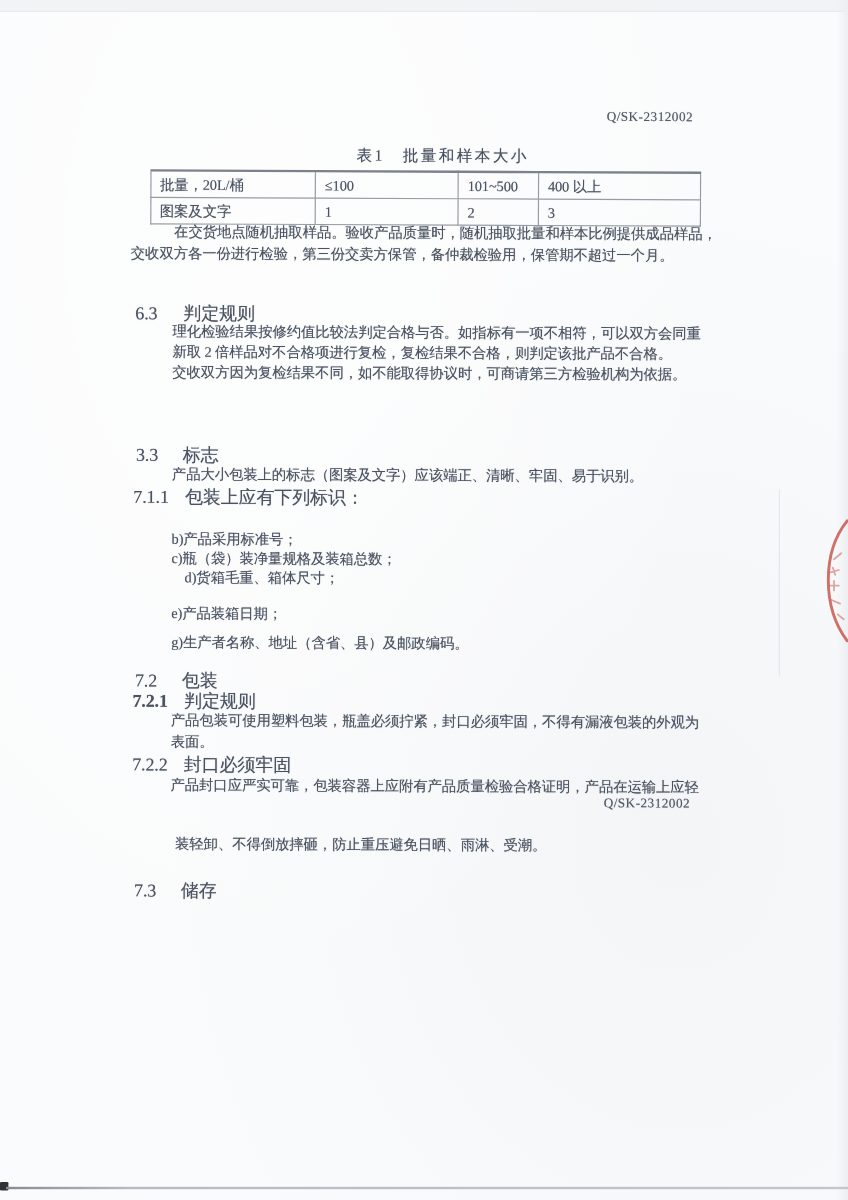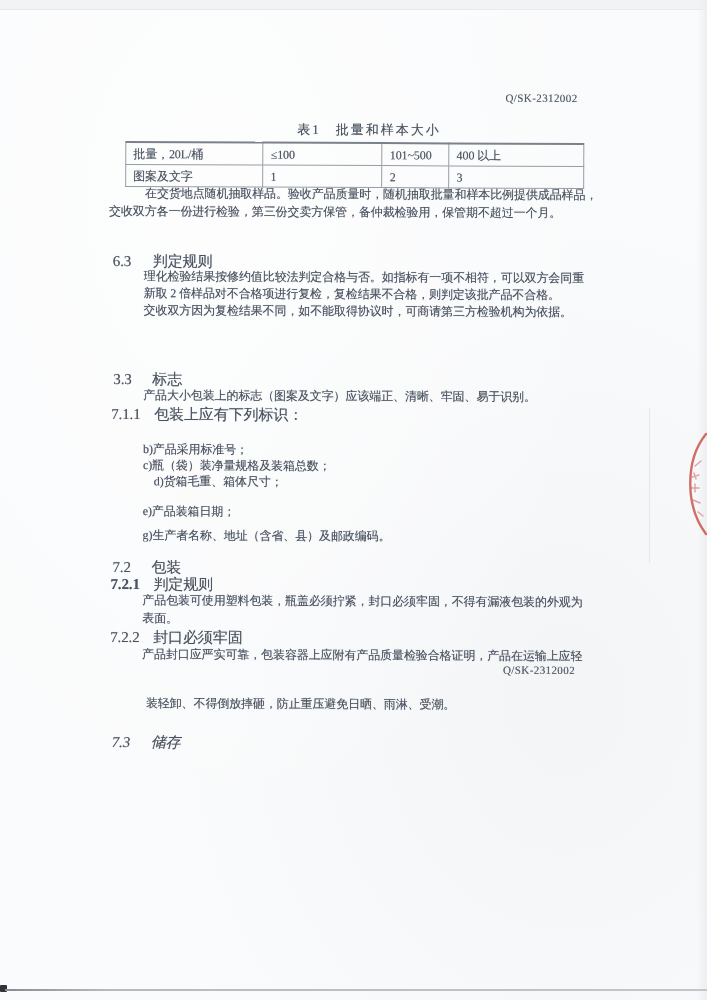--- a/index.html
+++ b/index.html
@@ -133,21 +133,21 @@
 
     <div class="line sec" style="top:629px;left:111px;">
       <span class="num" style="width:43px;">7.2.2</span><span>封口必须牢固</span>
     </div>
     <div class="line" style="top:647px;left:143px;">产品封口应严实可靠，包装容器上应附有产品质量检验合格证明，产品在运输上应轻</div>
 
     <div class="line ref" style="top:663px;left:504px;">Q/SK-2312002</div>
 
     <div class="line" style="top:696px;left:147px;">装轻卸、不得倒放摔砸，防止重压避免日晒、雨淋、受潮。</div>
 
-    <div class="line sec" style="top:734px;left:113px;font-style:italic;">
+    <div class="line sec" style="top:734px;left:113px;">
       <span class="num" style="width:39px;">7.3</span><span>储存</span>
     </div>
   </div>
 
   <div id="scan-vline"></div>
 
   <svg id="stamp" viewBox="0 0 32 105">
     <path d="M31 2 C 10 28, 10 74, 31 102" fill="none" stroke="#c5443c" stroke-width="2.4" stroke-linecap="round" opacity="0.85"></path>
     <g stroke="#c5544c" stroke-width="1.5" stroke-linecap="round" opacity="0.55">
       <path d="M20 34 l6 -5"></path>

